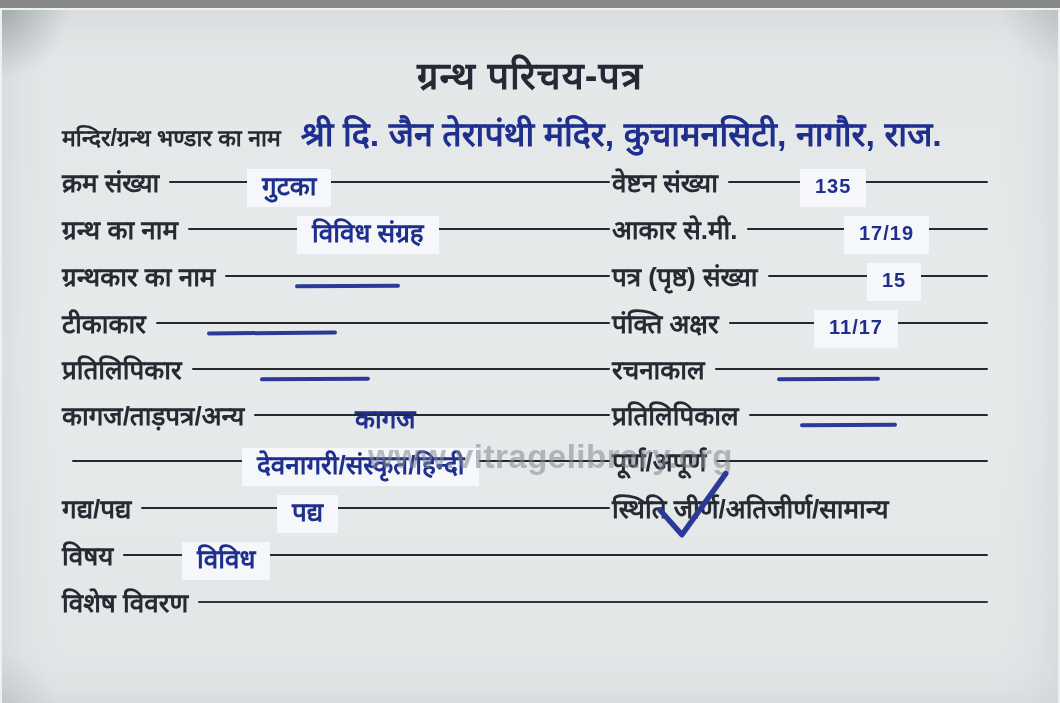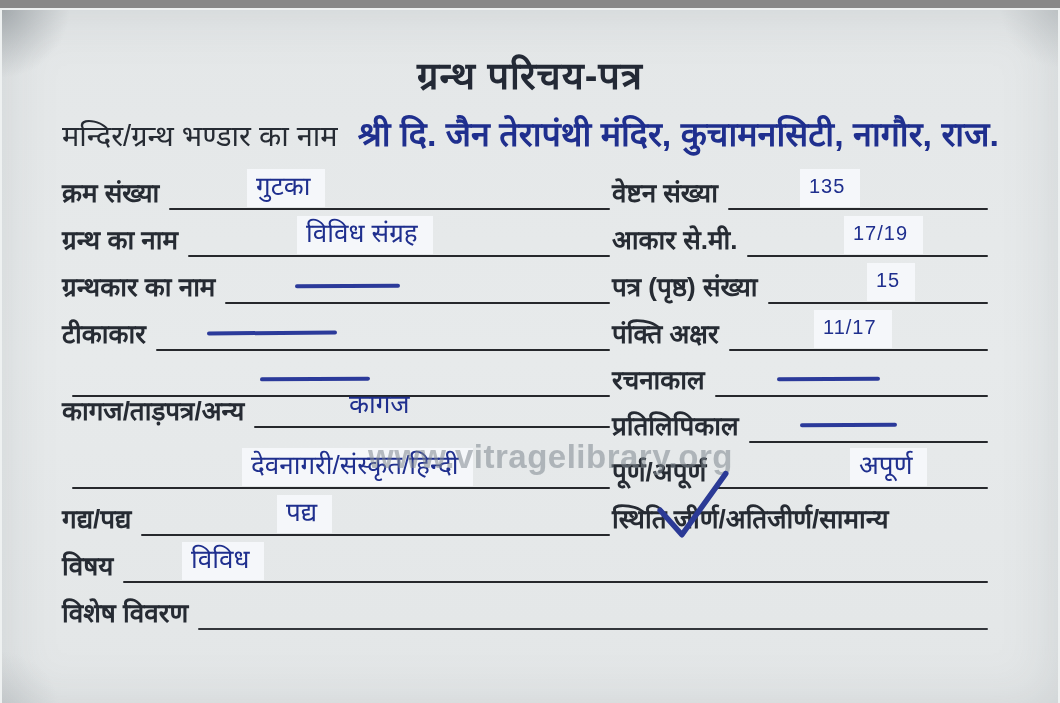--- a/index.html
+++ b/index.html
@@ -20,38 +20,38 @@
   .title{
     position:absolute;left:0;top:40px;width:100%;
     text-align:center;font-size:38px;font-weight:700;
     color:#232935;letter-spacing:1px;
   }
   .header-row{
     position:absolute;left:62px;top:102px;width:960px;
     white-space:nowrap;
   }
   .plabel{font-size:26px;font-weight:600;color:#262b33;}
-  .header-row .plabel{font-size:29px;font-weight:400;}
+  .header-row .plabel{font-size:23px;font-weight:700;}
   .hvalue{
     font-size:34px;font-weight:600;color:#1f2f8e;margin-left:20px;
   }
   .field{
     position:absolute;height:44px;
-    display:flex;align-items:flex-end;
+    display:flex;align-items:flex-start;
   }
   .field .plabel{white-space:nowrap;line-height:34px;}
   .rule{
     flex:1;height:0;margin-top:15px;margin-left:10px;
     border-bottom:2.5px solid #26282c;border-radius:2px;
   }
   .rule.soft{border-bottom-color:#33363b;}
   .value{
     position:absolute;top:3px;
-    font-size:26px;font-weight:400;color:#1f2f8e;
-    background:#f5f7fa;padding:1px 15px 5px 9px;
+    font-size:26px;font-weight:700;color:#1f2f8e;
+    background:#f5f7fa;padding:1px 15px 5px 15px;
     white-space:nowrap;line-height:32px;
   }
   .value.num{font-size:20px;letter-spacing:1px;}
   .bluedash{
     position:absolute;top:24px;height:4px;border-radius:3px;
     background:#2b3a9a;transform:rotate(-0.4deg);
   }
   .watermark{
     position:absolute;left:368px;top:430px;
     font-size:33px;font-weight:700;letter-spacing:.5px;
@@ -108,48 +108,48 @@
     <div class="rule"></div>
     <div class="bluedash" style="left:145px;width:130px"></div>
   </div>
   <div class="field" style="left:612px;top:299px;width:376px">
     <span class="plabel">पंक्ति अक्षर</span>
     <div class="rule"></div>
     <span class="value num" style="left:202px">11/17</span>
   </div>
 
   <div class="field" style="left:62px;top:345px;width:548px">
+    <span class="plabel">प्रतिलिपिकार</span>
     <div class="rule"></div>
     <div class="bluedash" style="left:198px;width:110px"></div>
   </div>
   <div class="field" style="left:612px;top:345px;width:376px">
     <span class="plabel">रचनाकाल</span>
     <div class="rule"></div>
     <div class="bluedash" style="left:165px;width:103px"></div>
   </div>
 
-  <div class="field" style="left:62px;top:376px;width:548px">
+  <div class="field" style="left:62px;top:391px;width:548px">
     <span class="plabel">कागज/ताड़पत्र/अन्य</span>
     <div class="rule"></div>
     <span class="value" style="left:278px;background:transparent">कागज</span>
   </div>
   <div class="field" style="left:612px;top:391px;width:376px">
     <span class="plabel">प्रतिलिपिकाल</span>
     <div class="rule"></div>
     <div class="bluedash" style="left:188px;width:97px"></div>
   </div>
 
   <div class="field" style="left:62px;top:437px;width:548px">
     <div class="rule"></div>
     <span class="value" style="left:180px">देवनागरी/संस्कृत/हिन्दी</span>
   </div>
   <div class="field" style="left:612px;top:437px;width:376px">
     <span class="plabel">पूर्ण/अपूर्ण</span>
     <div class="rule"></div>
-    <span class="value" style="left:238px">अपूर्ण</span>
   </div>
 
   <div class="field" style="left:62px;top:484px;width:548px">
     <span class="plabel">गद्य/पद्य</span>
     <div class="rule"></div>
     <span class="value" style="left:215px">पद्य</span>
   </div>
   <div class="field" style="left:612px;top:484px;width:376px">
     <span class="plabel">स्थिति जीर्ण/अतिजीर्ण/सामान्य</span>
   </div>

